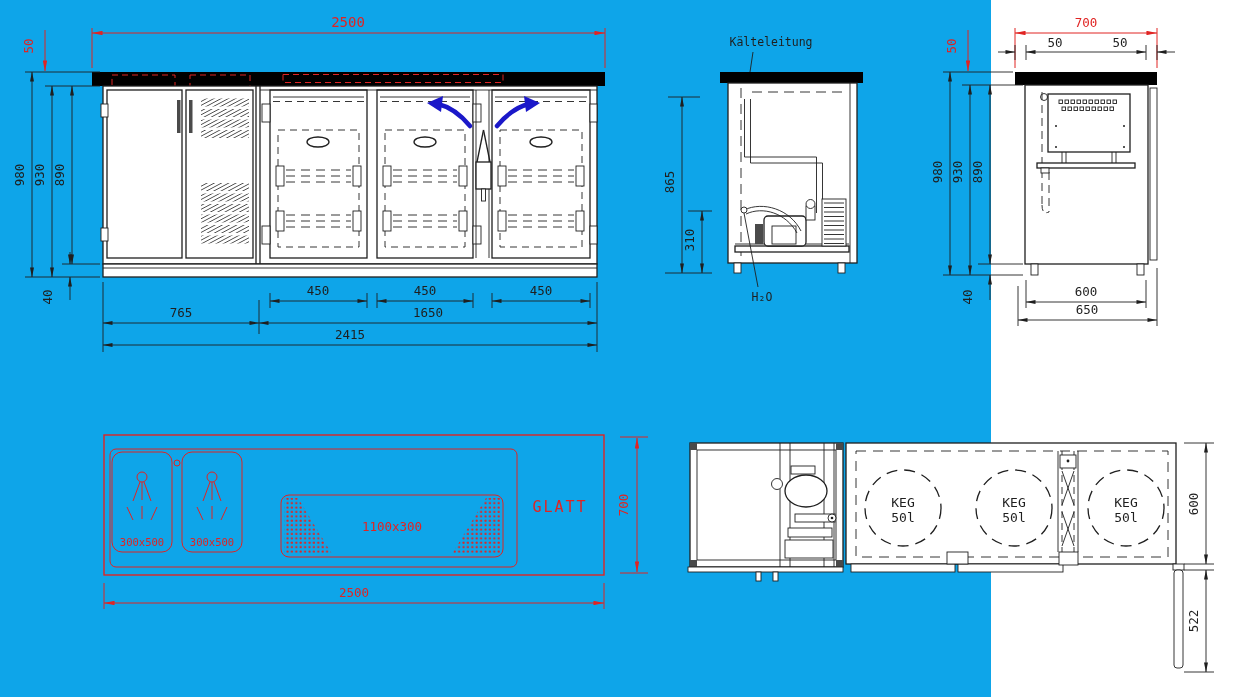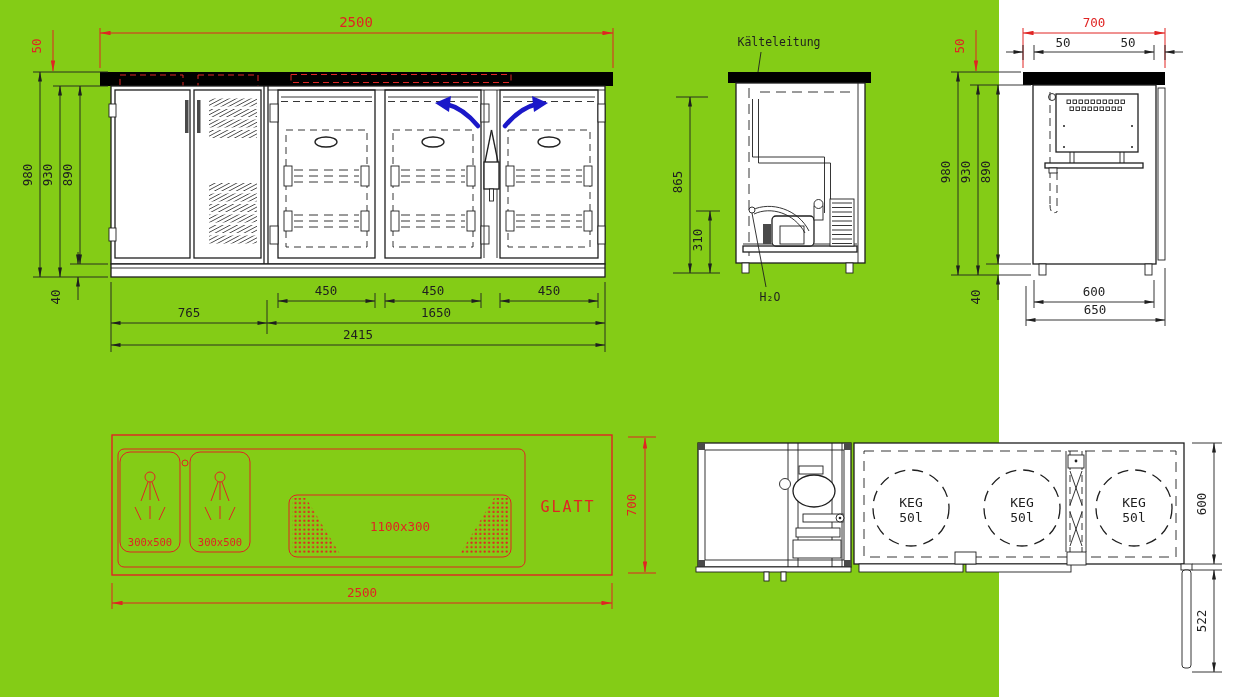--- a/index.html
+++ b/index.html
@@ -1,17 +1,17 @@
 <!DOCTYPE html>
 <html style="--red: #e02423; --blue: #1b18c9; --line: #1f1f1f; --handle: #4a4a4a;"><head>
 <meta charset="utf-8">
 <style>
   :root{ --red:#e02423; --blue:#1b18c9; --line:#1f1f1f; --handle:#4a4a4a; }
   html,body{margin:0;padding:0;background:#fff;}
-  .canvas{width:991px;height:697px;position:relative;background:#84cc16;padding-left:8px;}
+  .canvas{width:991px;height:697px;position:relative;background:#0ea5e9;}
   svg{display:block;}
   .st  { stroke:var(--line); fill:none; stroke-width:1.3; }
   .stf { stroke:var(--line); fill:#fff; stroke-width:1.3; }
   .thin{ stroke-width:0.9; }
   .dash{ stroke-dasharray:7 5; }
   .ldash{ stroke-dasharray:11 7; }
   .dim { stroke:var(--line); stroke-width:0.9; fill:none; }
   .r   { stroke:var(--red); fill:none; stroke-width:1.4; }
   .rthin{ stroke-width:1; }
   .rdash{ stroke-dasharray:6 4; }

